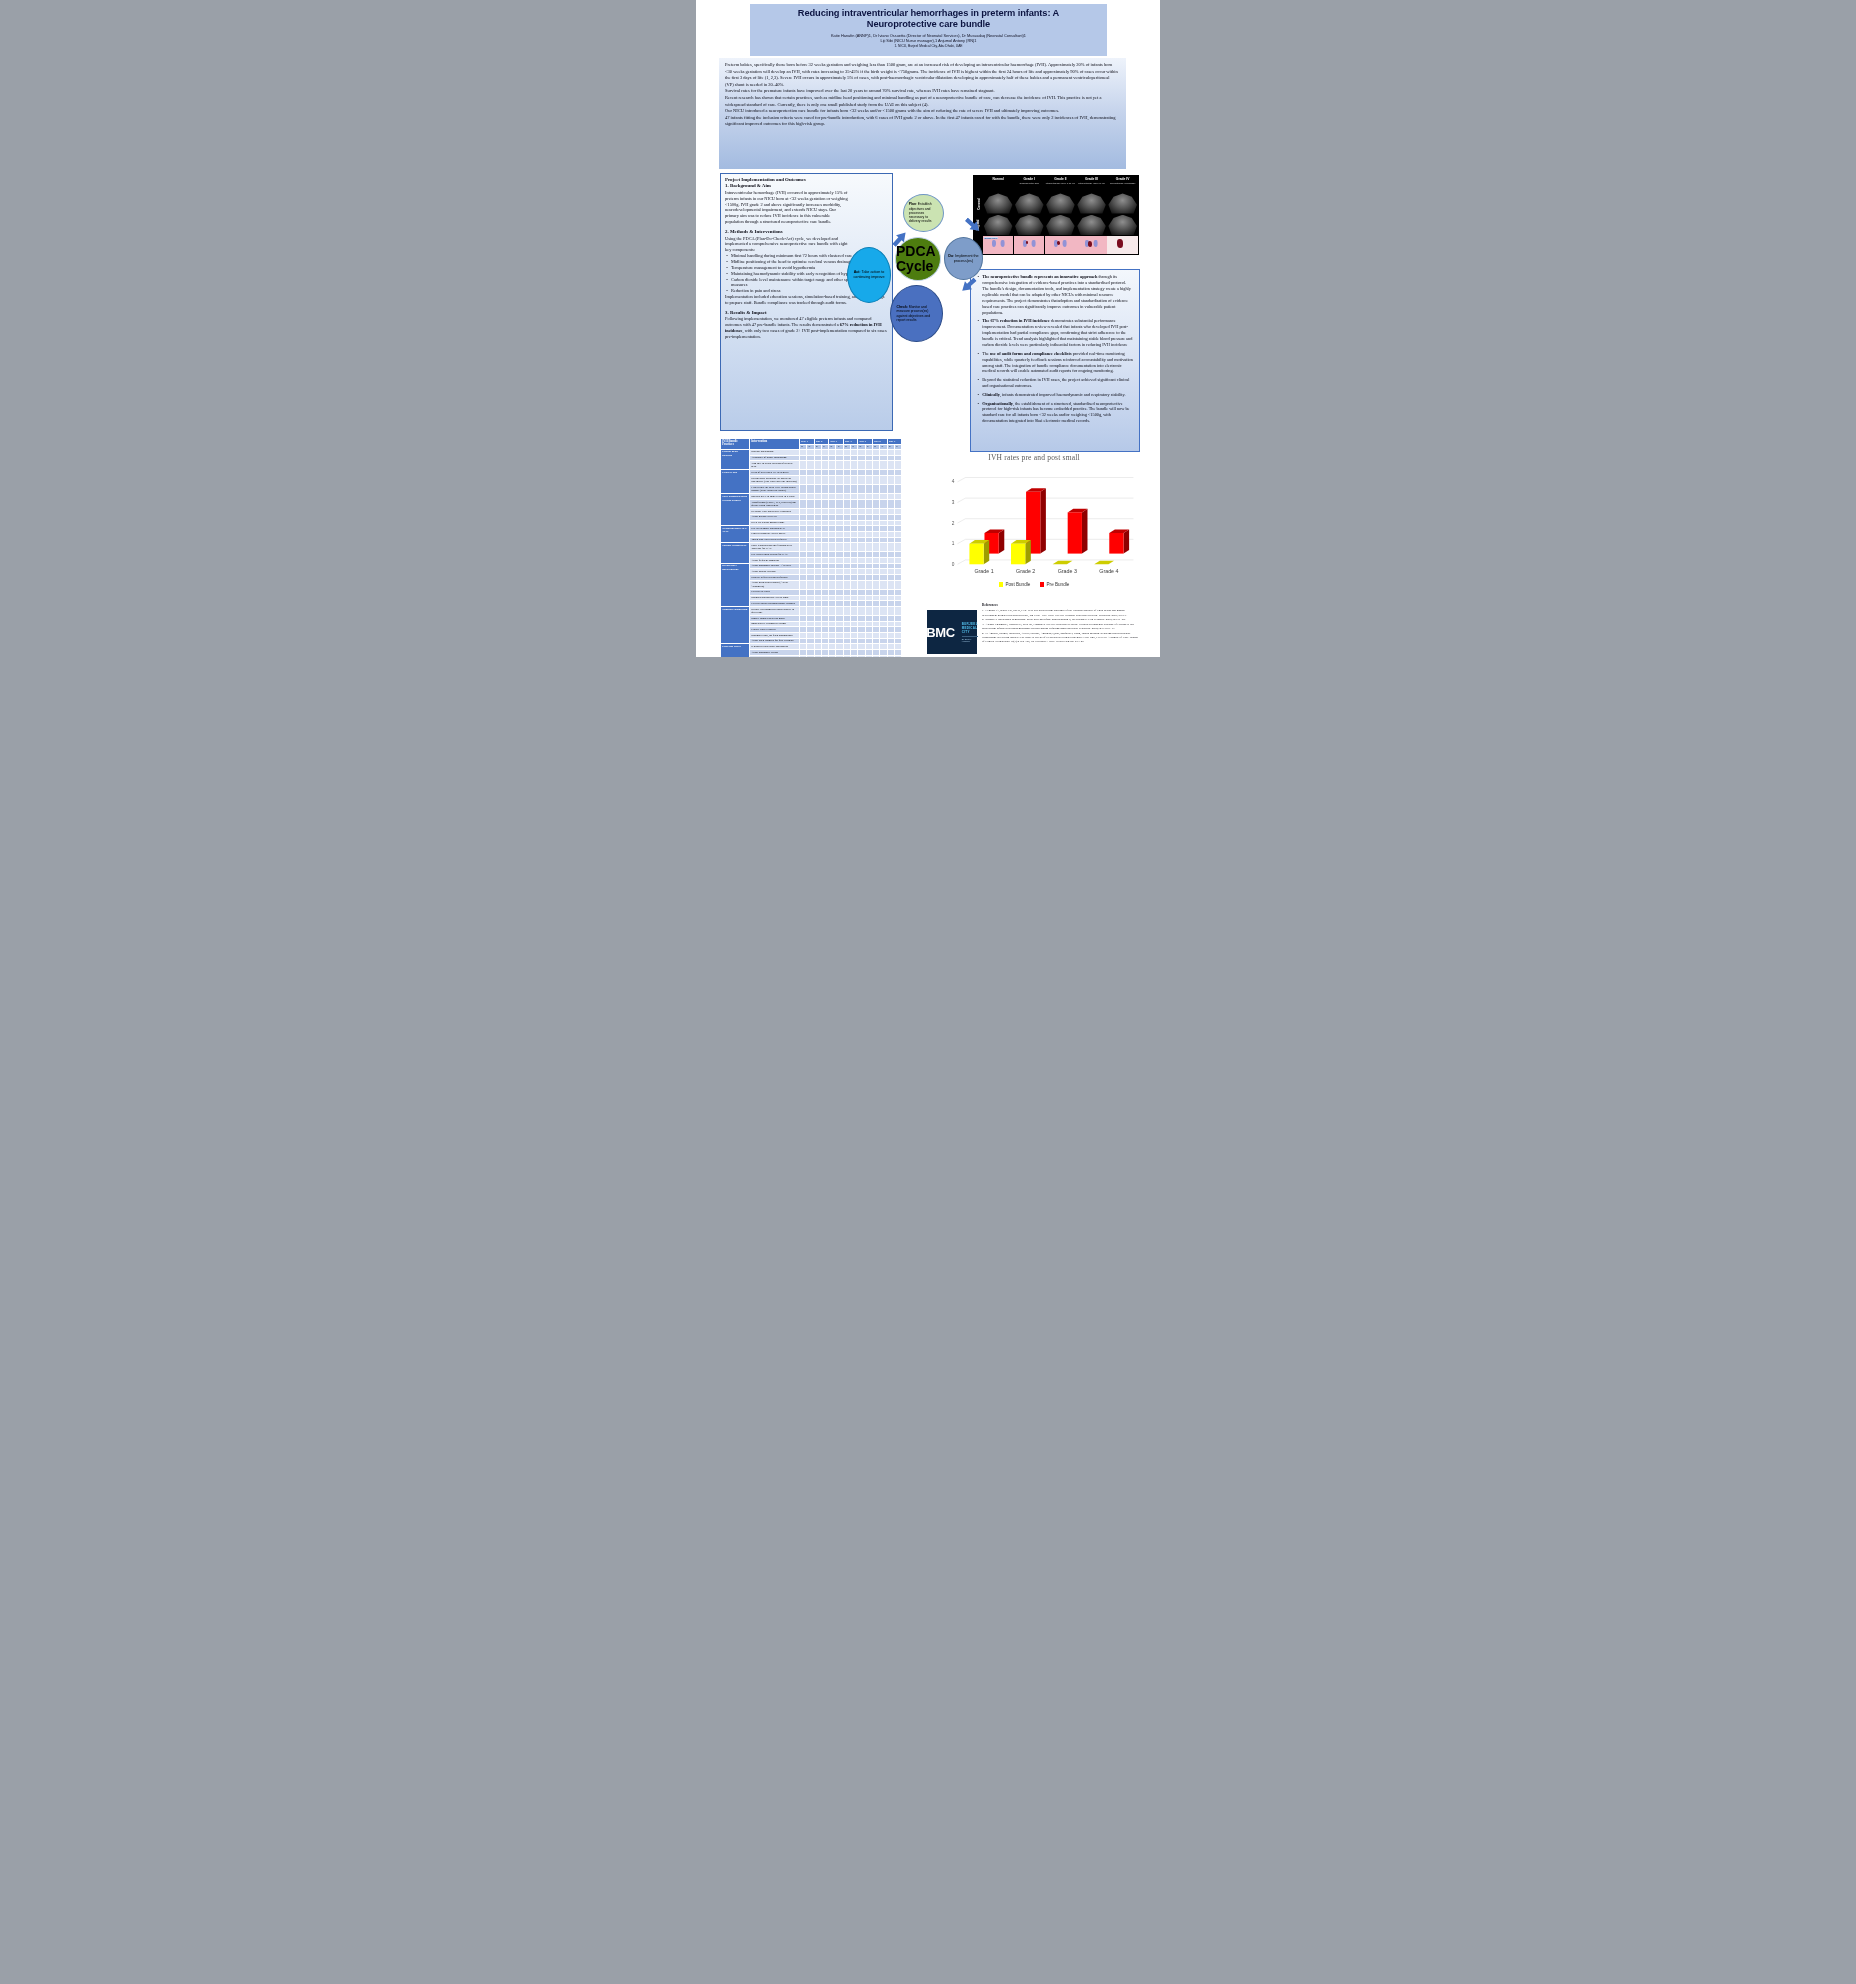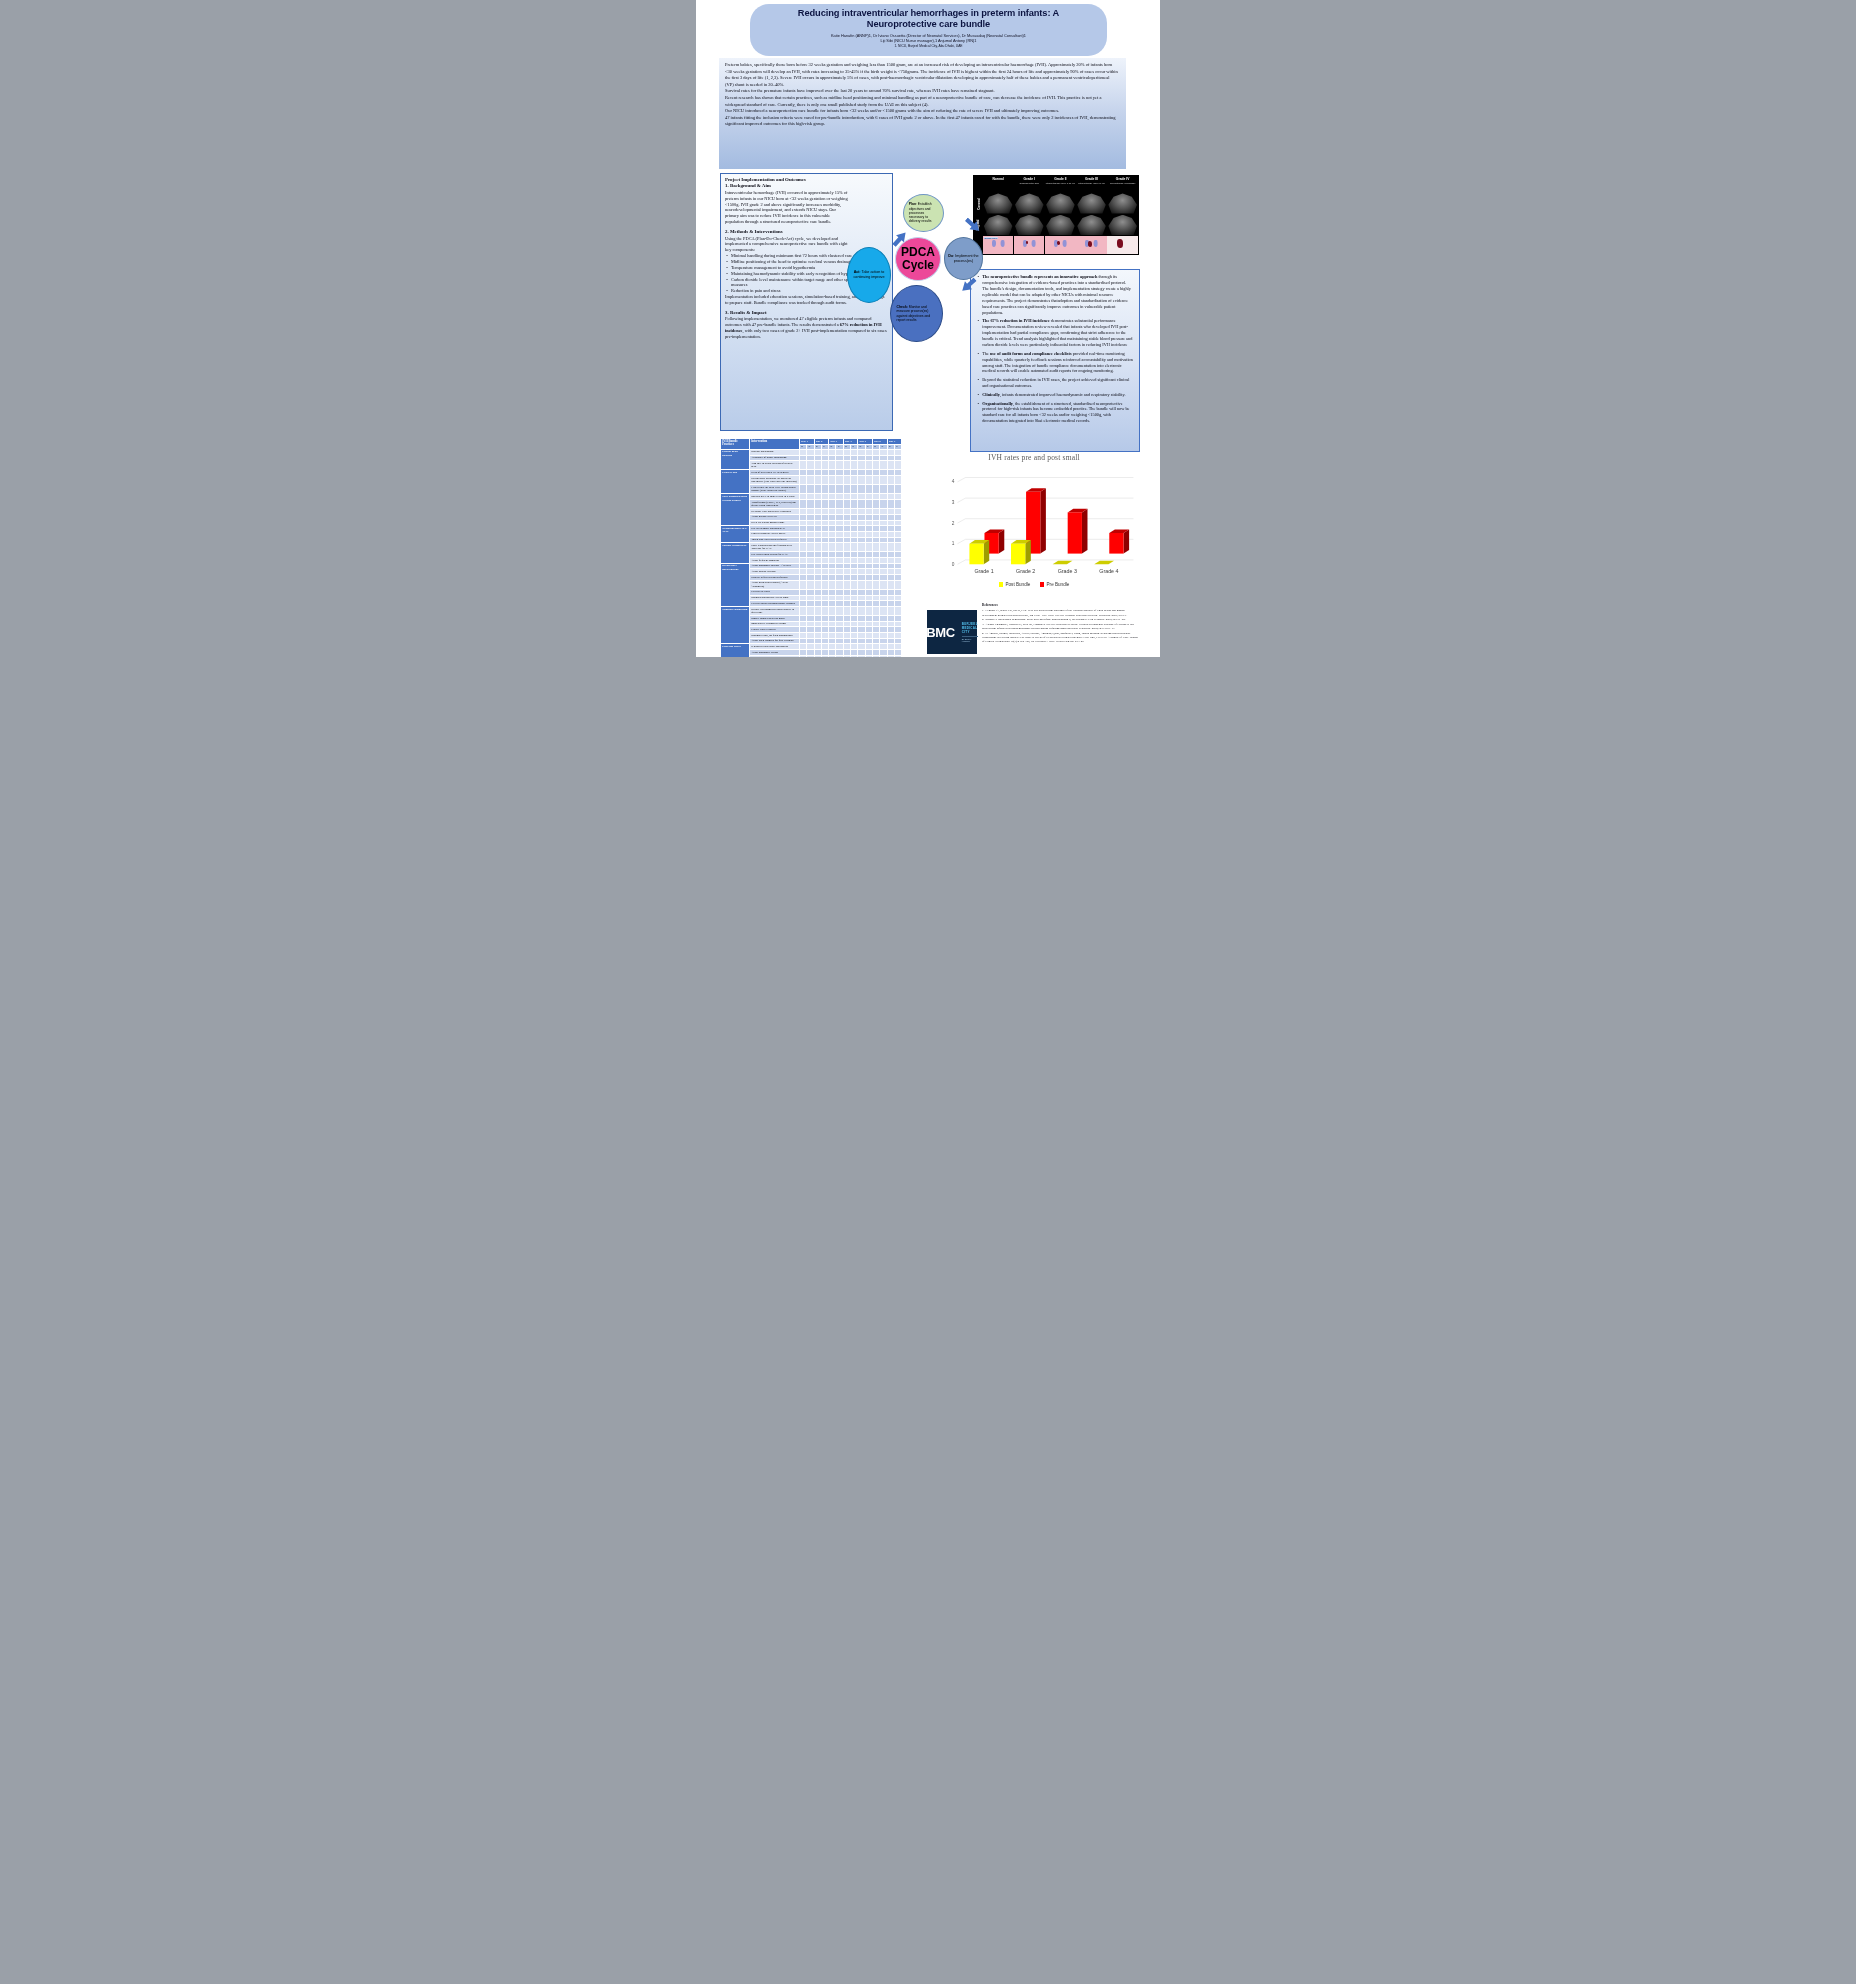--- a/index.html
+++ b/index.html
@@ -1,21 +1,21 @@
 <!DOCTYPE html>
 <html style="font-size:6.4px"><head>
 <meta charset="utf-8">
 <style>
   html,body{margin:0;padding:0;background:#9aa0a8;}
   .poster{position:relative;width:464px;height:657px;background:#ffffff;margin:0 auto;
           font-family:"Liberation Serif",serif;overflow:hidden;}
   .poster *{box-sizing:border-box;}
 
   
-  #title-box{position:absolute;left:54px;top:4px;width:357px;height:52px;background:#b5c8e8;text-align:center;border-radius:19px;}
+  #title-box{position:absolute;left:54px;top:4px;width:357px;height:52px;background:#b5c8e8;text-align:center;}
   #title-box h1{margin:4px 16px 0;font-family:"Liberation Sans",sans-serif;font-weight:bold;
                 font-size:9.3px;line-height:1.18;color:#0d1542;letter-spacing:-0.1px;}
   .authors{margin-top:2.8px;font-family:"Liberation Sans",sans-serif;font-size:3.9px;color:#101022;line-height:1.45;}
   .affil{font-family:"Liberation Sans",sans-serif;font-size:3.3px;color:#101022;margin-top:0.4px;}
 
   
   #intro-box{position:absolute;left:22.6px;top:58px;width:407px;height:111px;padding:4px 6.4px;
              background:linear-gradient(180deg,#eef3fb 0%,#c6d4ec 48%,#a3bbe0 100%);
              font-size:4.5px;line-height:1.47;color:#0a0a14;}
   #intro-box p{margin:0;}
@@ -31,22 +31,22 @@
   #left-bullets{margin:0;padding:0;list-style:none;}
   #left-bullets li{position:relative;padding-left:6px;margin:0;}
   #left-bullets li::before{content:"\2022";position:absolute;left:1.2px;}
   .b{font-weight:bold;}
 
   
   .ell{position:absolute;border-radius:50%;display:flex;align-items:center;justify-content:center;
        font-family:"Liberation Sans",sans-serif;color:#000;z-index:6;}
   #ell-plan{left:207px;top:194px;width:41px;height:38px;background:#cbe3b2;border:0.6px solid #6f96c4;
             font-size:3.4px;line-height:1.25;padding:2.4px 4.8px;}
-  #ell-center{left:199px;top:237px;width:46px;height:44px;background:#ec4899;border:0.4px solid #c2d4ec;
-              font-size:12px;font-weight:bold;text-align:center;line-height:1.1;}
+  #ell-center{left:199px;top:237px;width:46px;height:44px;background:#4d7c0f;border:0.4px solid #c2d4ec;
+              font-size:14px;font-weight:bold;text-align:left;line-height:1.1;}
   #ell-do{left:248px;top:237px;width:39px;height:43px;background:#7e9dc9;border:0.6px solid #54779f;
           font-size:3.7px;line-height:1.25;text-align:center;padding:1.6px 3.2px;}
   #ell-check{left:194px;top:285px;width:53px;height:57px;background:#4a70c0;border:0.6px solid #2c4c8a;
              font-size:3.4px;line-height:1.25;padding:3.2px 5.6px;}
   #ell-act{left:151px;top:247px;width:44px;height:56px;background:#17a9ea;border:0.6px solid #0d7fb5;
            font-size:3.7px;line-height:1.3;text-align:center;padding:2.4px 4.8px;}
   .arr{position:absolute;width:17.5px;height:12px;background:#4472c4;z-index:5;
        clip-path:polygon(0 32%,52% 32%,52% 6%,100% 50%,52% 94%,52% 68%,0 68%);}
   #arr-act-plan{left:195px;top:233px;transform:rotate(-48deg);}
   #arr-plan-do{left:268px;top:219px;transform:rotate(42deg);}

